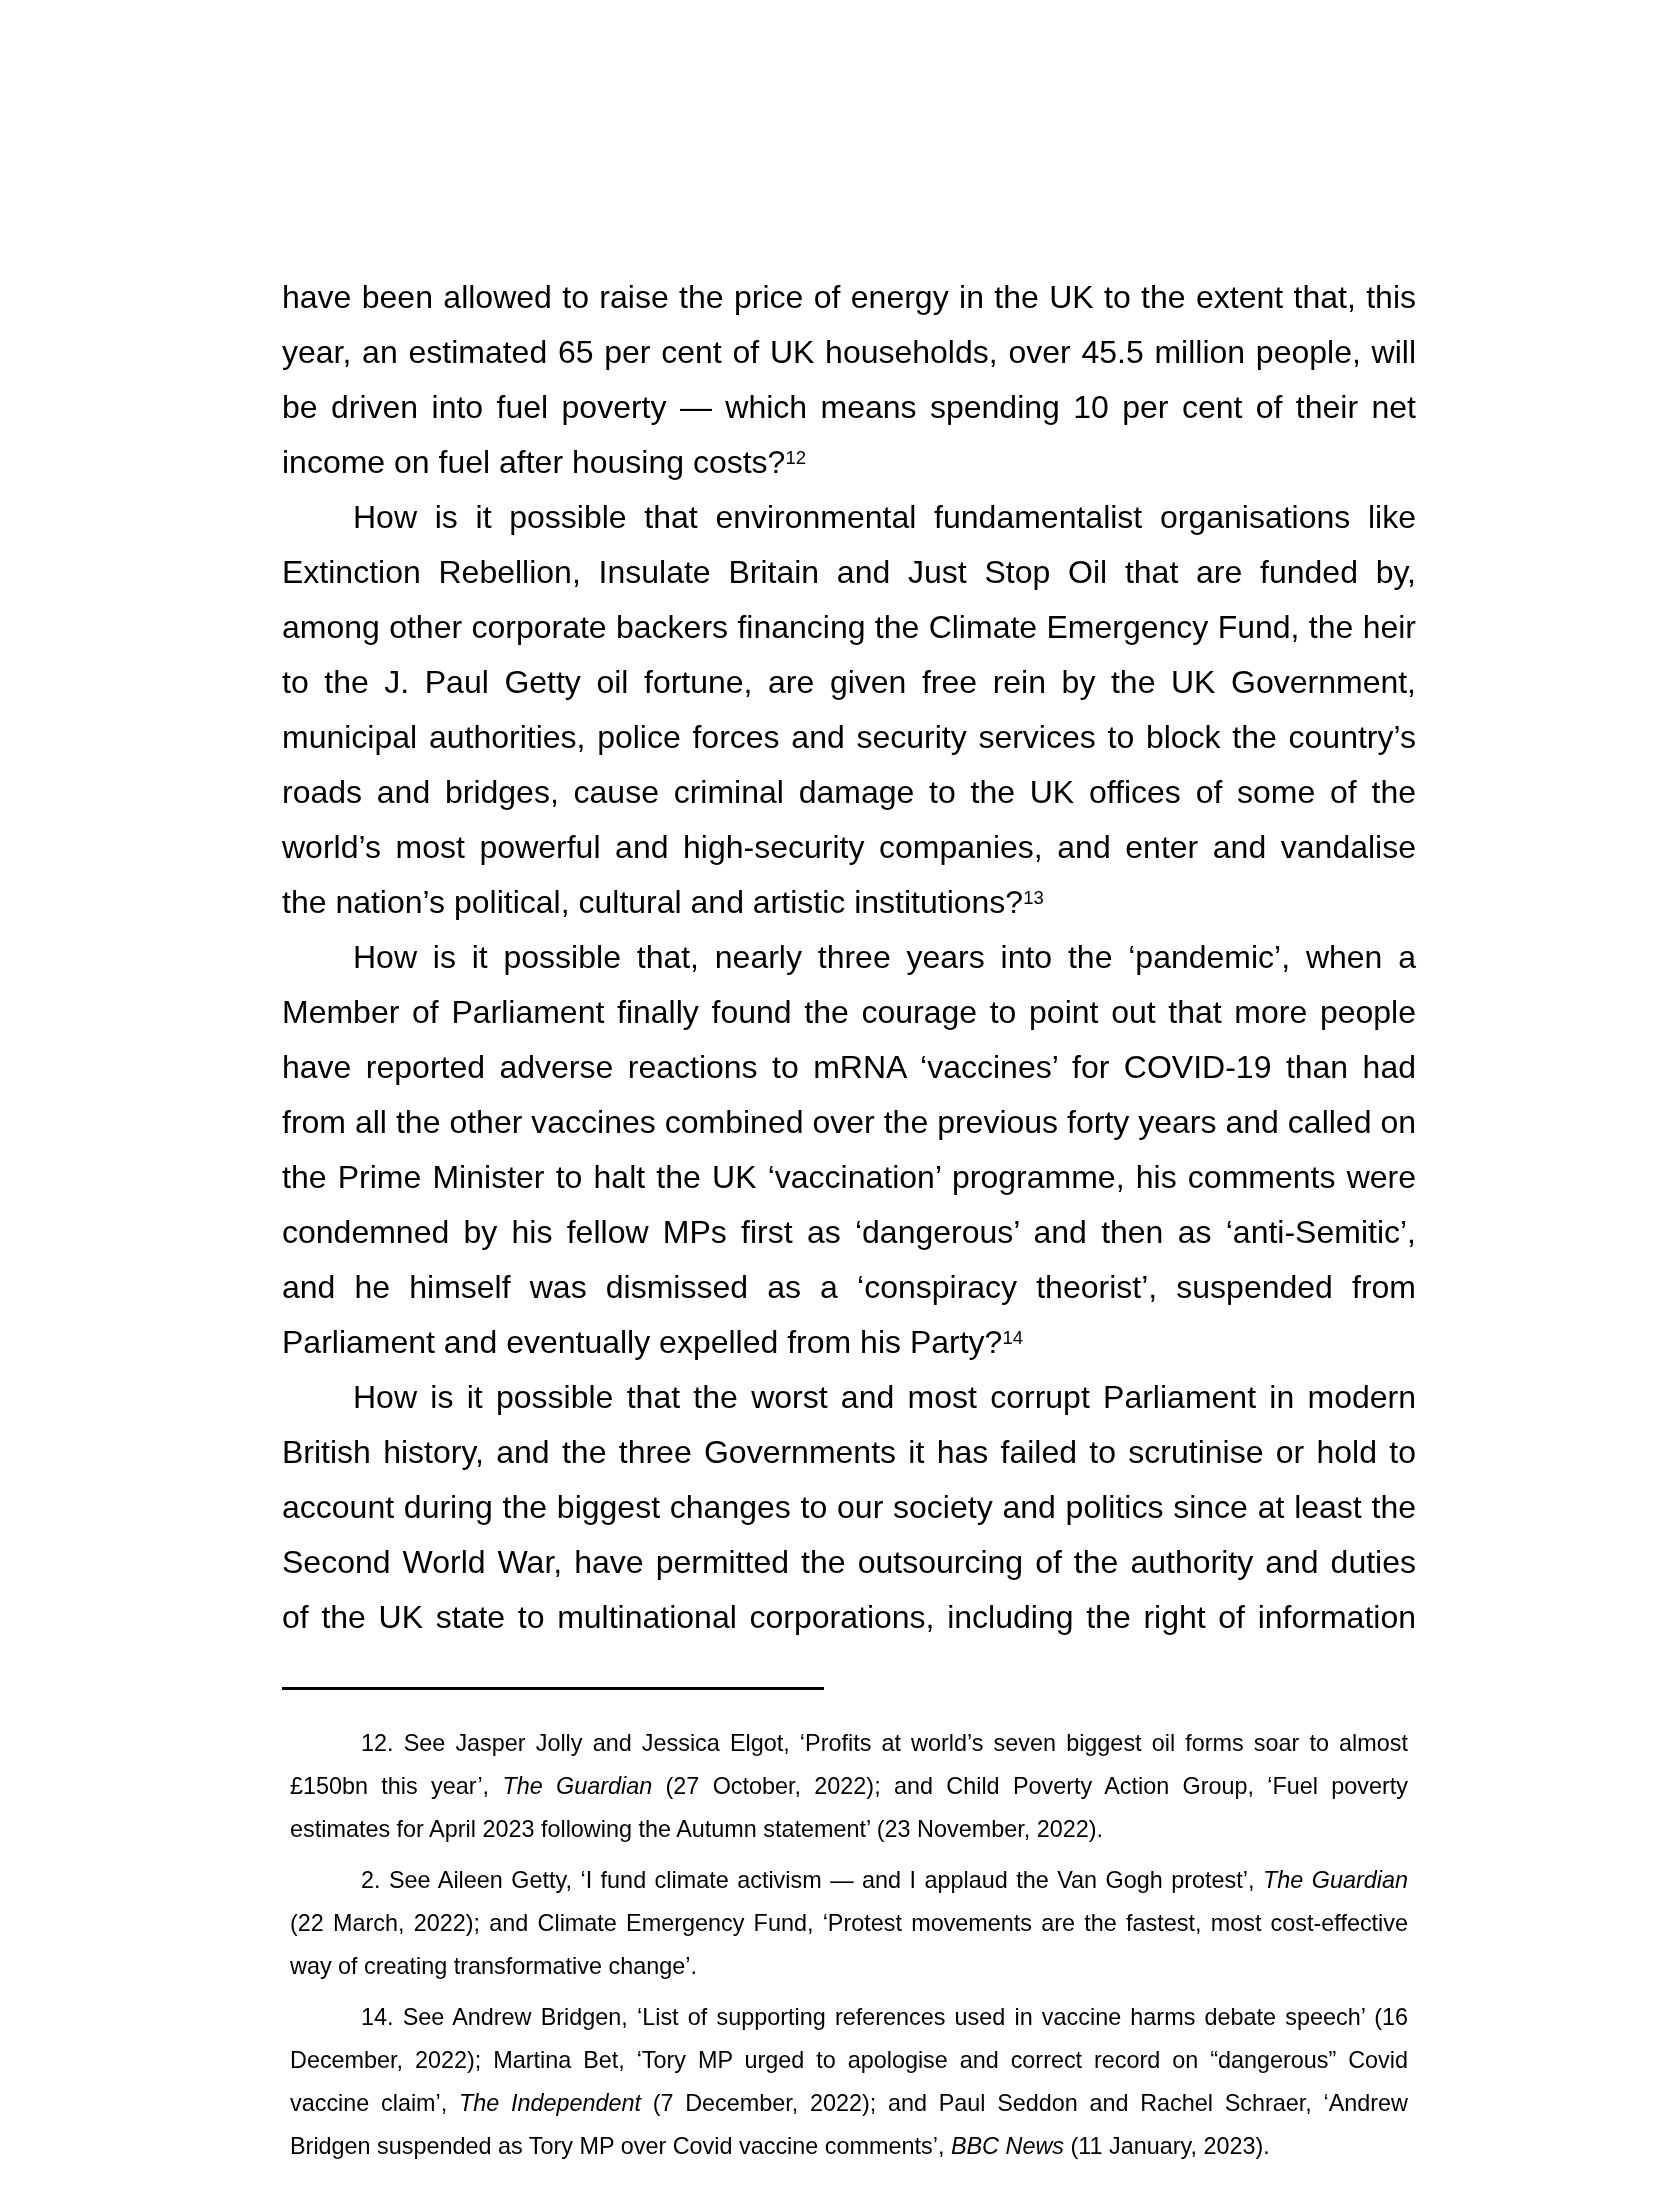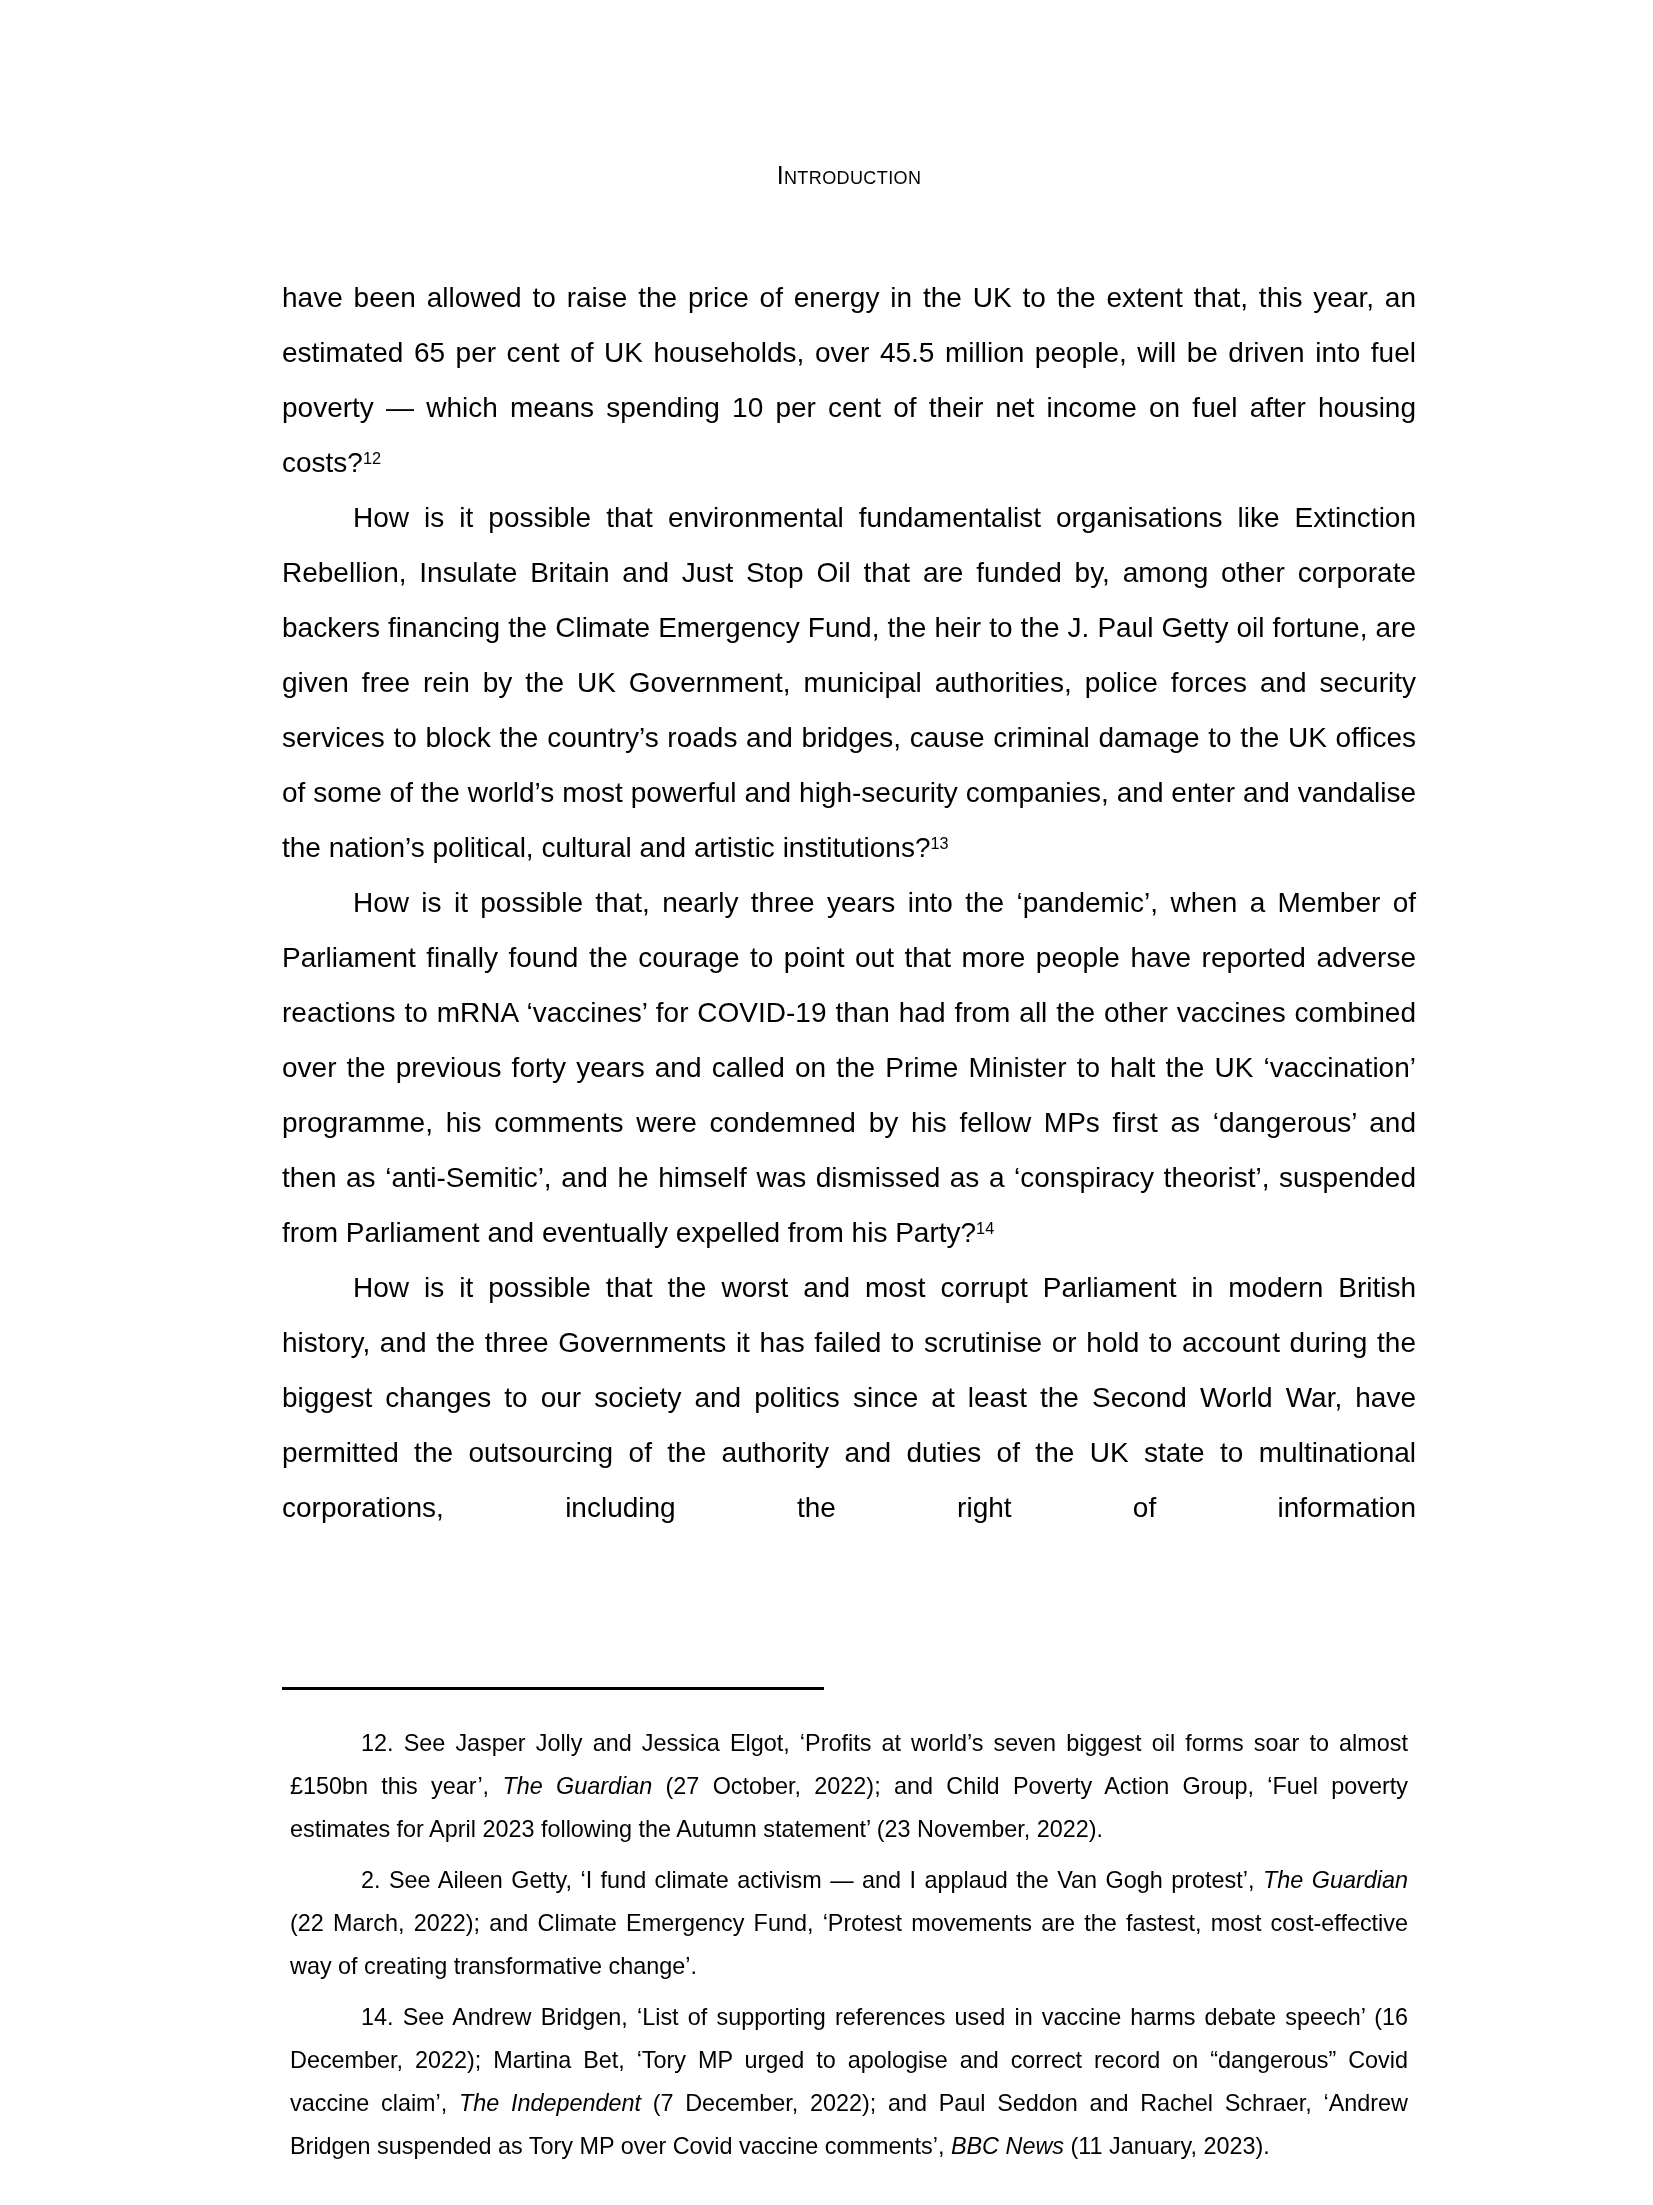--- a/index.html
+++ b/index.html
@@ -25,21 +25,21 @@
     font-size: 25px;
     font-variant: small-caps;
     letter-spacing: 0.4px;
     white-space: nowrap;
   }
   .body-text {
     position: absolute;
     top: 270px;
     left: 282px;
     width: 1134px;
-    font-size: 28px;
+    font-size: 32px;
     line-height: 55px;
     text-align: justify;
   }
   .body-text p {
     margin: 0;
     text-indent: 71px;
   }
   .body-text p:first-child { text-indent: 0; }
   .body-text p:last-child { text-align-last: justify; }
   .body-text sup {
@@ -71,21 +71,20 @@
   .footnotes p {
     margin: 8px;
     text-indent: 71px;
   }
 </style>
 </head>
 <body>
 
 <div class="page">
 
-  <div class="running-head">Introduction</div>
 
   <div class="body-text">
       <p><span>have been allowed to raise the price of energy in the UK to the extent that, this year, an estimated 65 per cent of UK households, over 45.5 million people, will be driven into fuel poverty — which means spending 10 per cent of their net income on fuel after housing costs?</span><sup>12</sup></p>
       <p><span>How is it possible that environmental fundamentalist organisations like Extinction Rebellion, Insulate Britain and Just Stop Oil that are funded by, among other corporate backers financing the Climate Emergency Fund, the heir to the J. Paul Getty oil fortune, are given free rein by the UK Government, municipal authorities, police forces and security services to block the country’s roads and bridges, cause criminal damage to the UK offices of some of the world’s most powerful and high-security companies, and enter and vandalise the nation’s political, cultural and artistic institutions?</span><sup>13</sup></p>
       <p><span>How is it possible that, nearly three years into the ‘pandemic’, when a Member of Parliament finally found the courage to point out that more people have reported adverse reactions to mRNA ‘vaccines’ for COVID-19 than had from all the other vaccines combined over the previous forty years and called on the Prime Minister to halt the UK ‘vaccination’ programme, his comments were condemned by his fellow MPs first as ‘dangerous’ and then as ‘anti-Semitic’, and he himself was dismissed as a ‘conspiracy theorist’, suspended from Parliament and eventually expelled from his Party?</span><sup>14</sup></p>
       <p><span>How is it possible that the worst and most corrupt Parliament in modern British history, and the three Governments it has failed to scrutinise or hold to account during the biggest changes to our society and politics since at least the Second World War, have permitted the outsourcing of the authority and duties of the UK state to multinational corporations, including the right of information</span></p>
     </div>
 
   <hr class="fn-sep">
 

